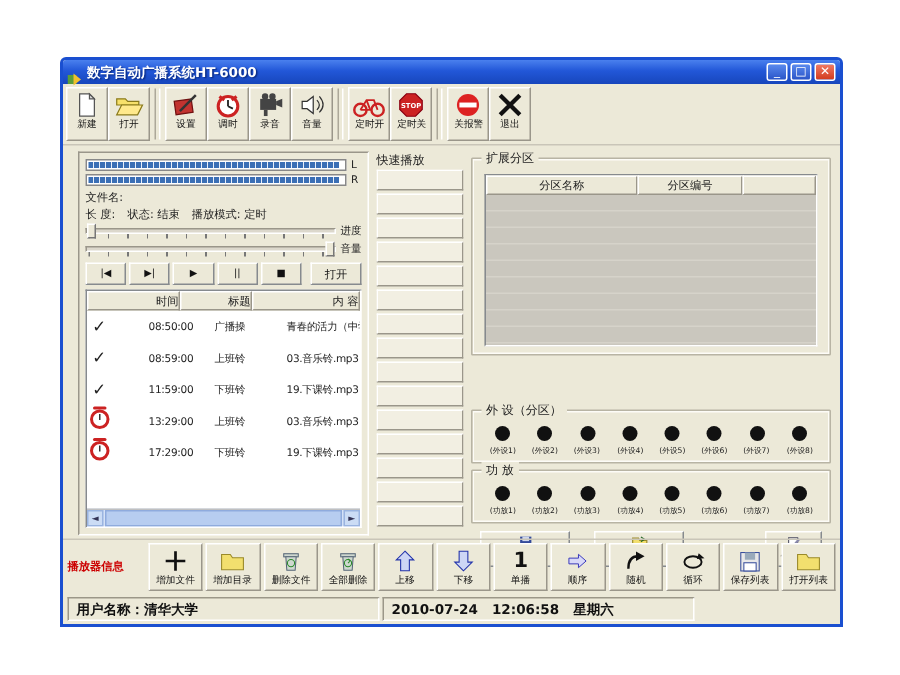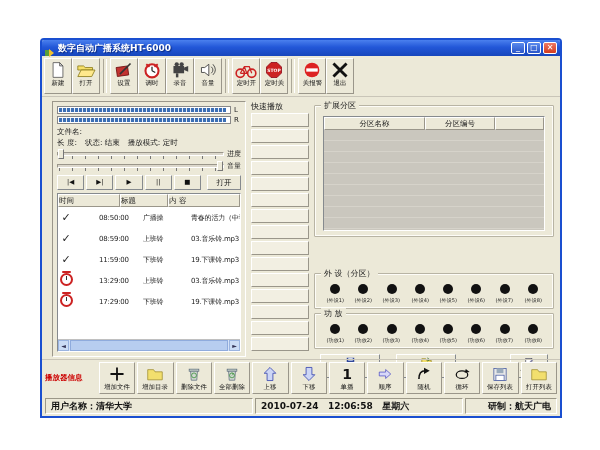--- a/index.html
+++ b/index.html
@@ -53,21 +53,21 @@
   .controls-row{display:flex;gap:2px;margin:3px 0 3px 0;height:15px;}
   .pcbtn{flex:1;font-size:6.5px;line-height:1;border:1px solid;border-color:#fff #868a8e #868a8e #fff;
          background:#ece9d8;color:#111;padding:0;font-family:"DejaVu Sans",sans-serif;}
   .openbtn{width:34px;font-size:7.5px;border:1px solid;border-color:#fff #868a8e #868a8e #fff;
            background:#ece9d8;color:#111;padding:0;margin-left:4px;font-family:"DejaVu Sans",sans-serif;}
   
   .playlist{flex:1;border:1px solid;border-color:#868a8e #fff #fff #868a8e;background:#fff;
             display:flex;flex-direction:column;min-height:0;overflow:hidden;}
   .phead{display:flex;height:13px;background:#ece9d8;font-size:7.5px;color:#222;flex:0 0 auto;}
   .phead span{border:1px solid;border-color:#fff #9a968a #9a968a #fff;box-sizing:border-box;
-              text-align:left;line-height:11px;overflow:hidden;}
+              text-align:right;line-height:11px;overflow:hidden;}
   .ph-time{width:62px;} .ph-title{width:48px;} .ph-content{flex:1;}
   .pbody{flex:1;overflow:hidden;}
   .prow{display:flex;align-items:center;height:21px;font-size:7px;color:#222;letter-spacing:-0.2px;}
   .picon{width:16px;text-align:center;flex:0 0 auto;}
   .chk{font-size:11px;font-weight:bold;color:#222;}
   .alarm{display:inline-block;width:9px;height:9px;border:2px solid #c22;border-radius:50%;
          background:#fff;position:relative;}
   .alarm::before{content:'';position:absolute;left:0px;right:0px;top:-4px;height:2px;background:#c22;border-radius:2px;}
   .alarm::after{content:'';position:absolute;left:4px;top:1px;width:1px;height:4px;background:#333;}
   .ptime{width:44px;flex:0 0 auto;margin-left:25px;} .ptitle{width:48px;flex:0 0 auto;}
@@ -585,15 +585,14 @@
             <path d="M3 5 h8 l2 3 h10 v11 h-20 z" fill="#f2df6e" stroke="#9a8a2a"></path>
           </svg>
         </span>
       <span class="blabel">打开列表</span>
     </div>
   </div>
 
   <div class="statusbar">
     <span class="scell sc-user">用户名称：清华大学</span>
     <span class="scell sc-date">2010-07-24   12:06:58   星期六</span>
-    <span class="scell sc-maker">研制：航天广电</span>
   </div>
 </div>
 
 </body></html>

